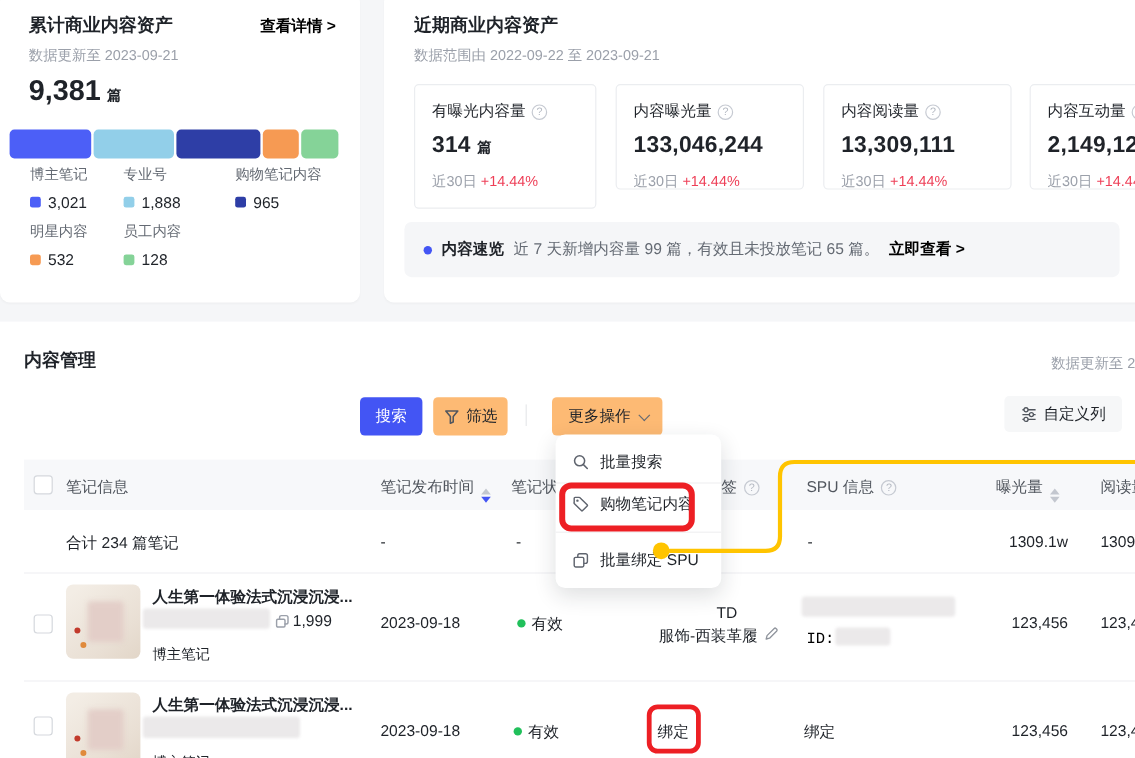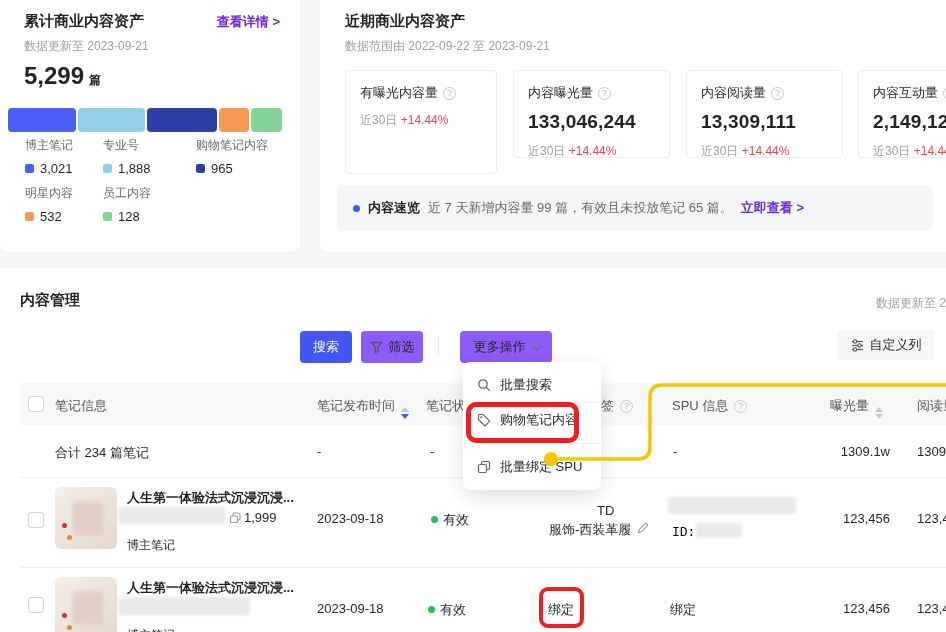--- a/index.html
+++ b/index.html
@@ -6,21 +6,21 @@
   html,body{width:946px;height:632px;overflow:hidden;}
   body{font-family:"Liberation Sans","DejaVu Sans",sans-serif;background:#f5f6f8;color:#1f2329;}
   #app{position:relative;width:946px;height:632px;}
   .abs{position:absolute;}
   .card{position:absolute;background:#fff;border-radius:8px;box-shadow:0 1px 2px rgba(31,35,41,.03);}
   .h15{font-size:15px;font-weight:700;color:#1f2329;}
   .t13{font-size:13px;color:#1f2329;}
   .t12{font-size:12px;}
   .mut{color:#9ba0aa;}
   .sec{color:#646a73;}
-  .link{color:#6d28d9;cursor:pointer;}
+  .link{color:#000000;cursor:pointer;}
   .bold{font-weight:700;}
   .nowrap{white-space:nowrap;}
   .rt{text-align:right;}
   
   .bar{display:flex;gap:2px;height:24px;}
   .seg{height:24px;border-radius:4px;}
   .legend-label{font-size:12px;color:#646a73;}
   .legend-val{display:flex;align-items:center;gap:6px;font-size:13px;color:#1f2329;margin-top:7px;}
   .sw{width:9px;height:9px;border-radius:2px;display:inline-block;}
   
@@ -31,21 +31,21 @@
   .up-red{color:#EE3F57;font-weight:500;}
   .help{width:13px;height:13px;border:1px solid #c6cad2;border-radius:50%;color:#b4b9c2;font-size:9px;display:inline-flex;align-items:center;justify-content:center;flex:0 0 13px;line-height:1;}
   
   .banner{position:absolute;background:#f5f6f8;border-radius:6px;display:flex;align-items:center;gap:8px;padding:0 16px;}
   .dot-blue{width:7px;height:7px;border-radius:50%;background:#4355F4;}
   
   .igroup{position:absolute;display:flex;align-items:center;border:1px solid #e3e5e8;border-radius:4px;background:#fff;}
   .vdiv{width:1px;height:18px;background:#e7e8ea;}
   .chev{width:7px;height:7px;border-right:1.6px solid #646a73;border-bottom:1.6px solid #646a73;transform:rotate(45deg) translateY(-2px);display:inline-block;}
   .btn-blue{position:absolute;background:#4355F4;color:#fff;border:none;border-radius:4px;font-size:13px;display:flex;align-items:center;justify-content:center;cursor:pointer;font-family:inherit;}
-  .btn-gray{position:absolute;background:#8b5cf6;color:#1f2329;border:none;border-radius:4px;font-size:13px;display:flex;align-items:center;justify-content:center;gap:6px;cursor:pointer;font-family:inherit;}
+  .btn-gray{position:absolute;background:#fdba74;color:#1f2329;border:none;border-radius:4px;font-size:13px;display:flex;align-items:center;justify-content:center;gap:6px;cursor:pointer;font-family:inherit;}
   .search-inp{border:none;outline:none;font-size:13px;flex:1;color:#1f2329;background:transparent;font-family:inherit;}
   .search-inp::placeholder{color:#b9bdc5;}
   
   .thead{position:absolute;background:#f7f8fa;}
   .th{position:absolute;font-size:13px;color:#51565e;white-space:nowrap;}
   .cb{position:absolute;width:16px;height:16px;border:1px solid #d5d8dd;border-radius:3px;background:#fff;cursor:pointer;}
   .tri{width:0;height:0;border-left:4px solid transparent;border-right:4px solid transparent;}
   .tri.u{border-bottom:5px solid #c3c7cf;}
   .tri.d{border-top:5px solid #c3c7cf;margin-top:2px;}
   .tri.d.on{border-top-color:#4355F4;}
@@ -71,21 +71,21 @@
 </head>
 <body>
 
 <div id="app">
 
   <div class="card" style="left:0;top:-6px;width:300px;height:258px;">
     <div class="abs h15" style="left:24px;top:18px;">累计商业内容资产</div>
     <a class="abs t13 link bold" style="right:20px;top:19px;font-weight:600;">查看详情 &gt;</a>
     <div class="abs t12 mut" style="left:24px;top:44px;">数据更新至 2023-09-21</div>
     <div class="abs" style="left:24px;top:68px;display:flex;align-items:baseline;gap:5px;">
-      <span style="font-size:24px;font-weight:700;">5,299</span>
+      <span style="font-size:24px;font-weight:700;">9,381</span>
       <span style="font-size:12px;font-weight:700;">篇</span>
     </div>
 
     <div class="abs bar" style="left:8px;top:114px;width:274px;">
       <div class="seg" style="width: 25%; background: rgb(76, 95, 247);"></div>
       <div class="seg" style="width: 24.5%; background: rgb(146, 207, 233);"></div>
       <div class="seg" style="width: 25.5%; background: rgb(46, 62, 166);"></div>
       <div class="seg" style="width: 11%; background: rgb(246, 154, 83);"></div>
       <div class="seg" style="width: 11.5%; background: rgb(133, 211, 152);"></div>
     </div>
@@ -129,20 +129,21 @@
 
   <div class="card" style="left:320px;top:-6px;width:634px;height:258px;">
     <div class="abs h15" style="left:25px;top:18px;">近期商业内容资产</div>
     <div class="abs t12 mut" style="left:25px;top:44px;">数据范围由 2022-09-22 至 2023-09-21</div>
 
     <div class="mbox" style="left:25px;top:76px;width:152px;height:104px;">
       <div class="lbl">
           <span>有曝光内容量</span>
           <span class="help">?</span>
         </div>
+      <div class="val"><span>314</span> <span style="font-size:12px;">篇</span></div>
       <div class="trend"><span>近30日</span> <span class="up-red">+14.44%</span></div>
     </div>
     <div class="mbox" style="left:193px;top:76px;width:157px;height:88px;">
       <div class="lbl">
           <span>内容曝光量</span>
           <span class="help">?</span>
         </div>
       <div class="val"><span>133,046,244</span></div>
       <div class="trend"><span>近30日</span> <span class="up-red">+14.44%</span></div>
     </div>

